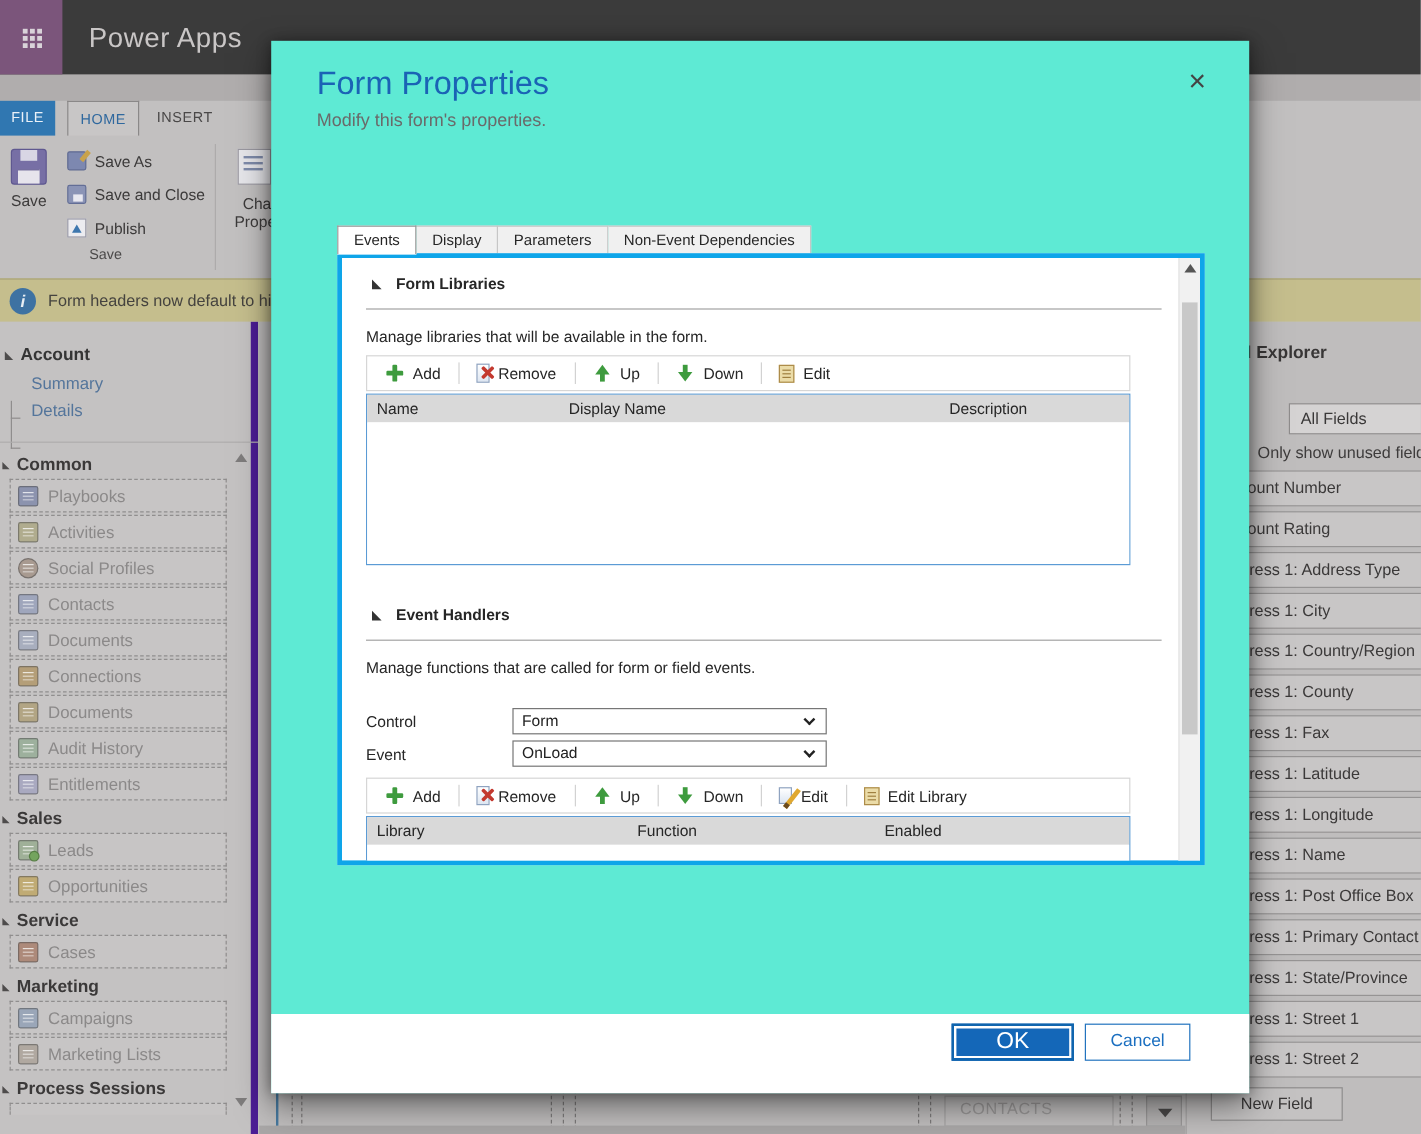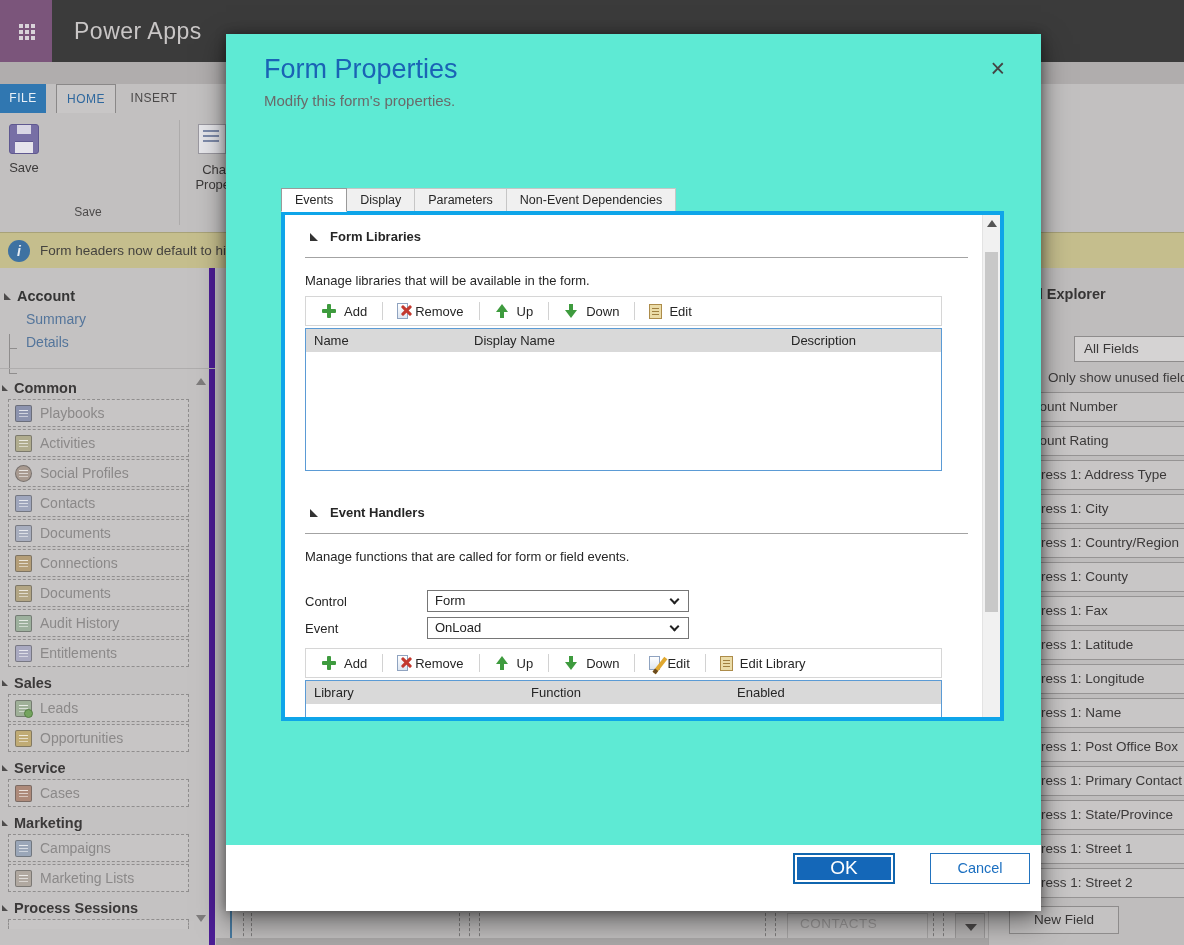--- a/index.html
+++ b/index.html
@@ -145,41 +145,55 @@
   .dropdown { position:relative; width:262px; height:22px; border:1px solid #767676; background:#FFF; font-size:13px; color:#222; line-height:20px; padding-left:7px; cursor:pointer; }
   .chev { position:absolute; right:10px; top:5px; width:7px; height:7px; border-right:2px solid #222; border-bottom:2px solid #222; transform:rotate(45deg); }
   .m-scroll { position:absolute; right:0; top:0; width:18px; height:577px; background:#F1F1F1; border-left:1px solid #E3E3E3; }
   .m-scroll .arrow-box { position:absolute; left:0; width:18px; height:17px; }
   .m-arrow-up { top:0; } .m-arrow-down { bottom:0; }
   .m-arrow-up::after { content:""; position:absolute; left:4px; top:5px; border-left:5px solid transparent; border-right:5px solid transparent; border-bottom:7px solid #555; }
   .m-arrow-down::after { content:""; position:absolute; left:4px; top:5px; border-left:5px solid transparent; border-right:5px solid transparent; border-top:7px solid #555; }
   .m-thumb { position:absolute; left:2px; top:37px; width:13px; height:360px; background:#C8C8C8; }
   .m-footer { position:absolute; left:0; bottom:0; width:100%; height:66px; background:#FFF; }
   .ok-btn { position:absolute; left:567px; top:8px; width:102px; height:31px; background:#1467B8; border:2px solid #1065AE; box-shadow:inset 0 0 0 2px #FFF; color:#FFF; font-size:19px; text-align:center; line-height:26px; cursor:pointer; }
-  .cancel-btn { position:absolute; left:678px; top:8px; width:100px; height:31px; background:#FFF; border:1px solid #2273BE; color:#1B6FC0; font-size:14.5px; text-align:center; line-height:29px; cursor:pointer;margin-left:26px; }
+  .cancel-btn { position:absolute; left:678px; top:8px; width:88px; height:31px; background:#FFF; border:1px solid #2273BE; color:#1B6FC0; font-size:14.5px; text-align:center; line-height:29px; cursor:pointer; }
 </style>
 </head>
 <body>
 
 <div class="topbar">
   <div class="applauncher">
     <span class="grid-dots"></span>
   </div>
   <div class="app-title">Power Apps</div>
 </div>
 
 <div class="ribbon">
   <div class="ribbon-topstrip"></div>
   <div class="rtab rtab-file">FILE</div>
   <div class="rtab rtab-home">HOME</div>
   <div class="rtab rtab-insert">INSERT</div>
   <div class="bigsave">
     <span class="floppy"></span>
     <span class="bigsave-label">Save</span>
   </div>
+  <div class="rmenu">
+      <div class="rmenu-item">
+    <span class="ri save-as-icon"></span>
+    <span>Save As</span>
+  </div>
+      <div class="rmenu-item">
+    <span class="ri save-close-icon"></span>
+    <span>Save and Close</span>
+  </div>
+      <div class="rmenu-item">
+    <span class="ri publish-icon"></span>
+    <span>Publish</span>
+  </div>
+    </div>
   <div class="group-label">Save</div>
   <div class="rib-sep"></div>
   <div class="chgprops">
     <span class="chgprops-icon"></span>
     <span class="chgprops-label">Change Properties</span>
   </div>
 </div>
 
 <div class="notif">
   <div class="info-icon">i</div>

